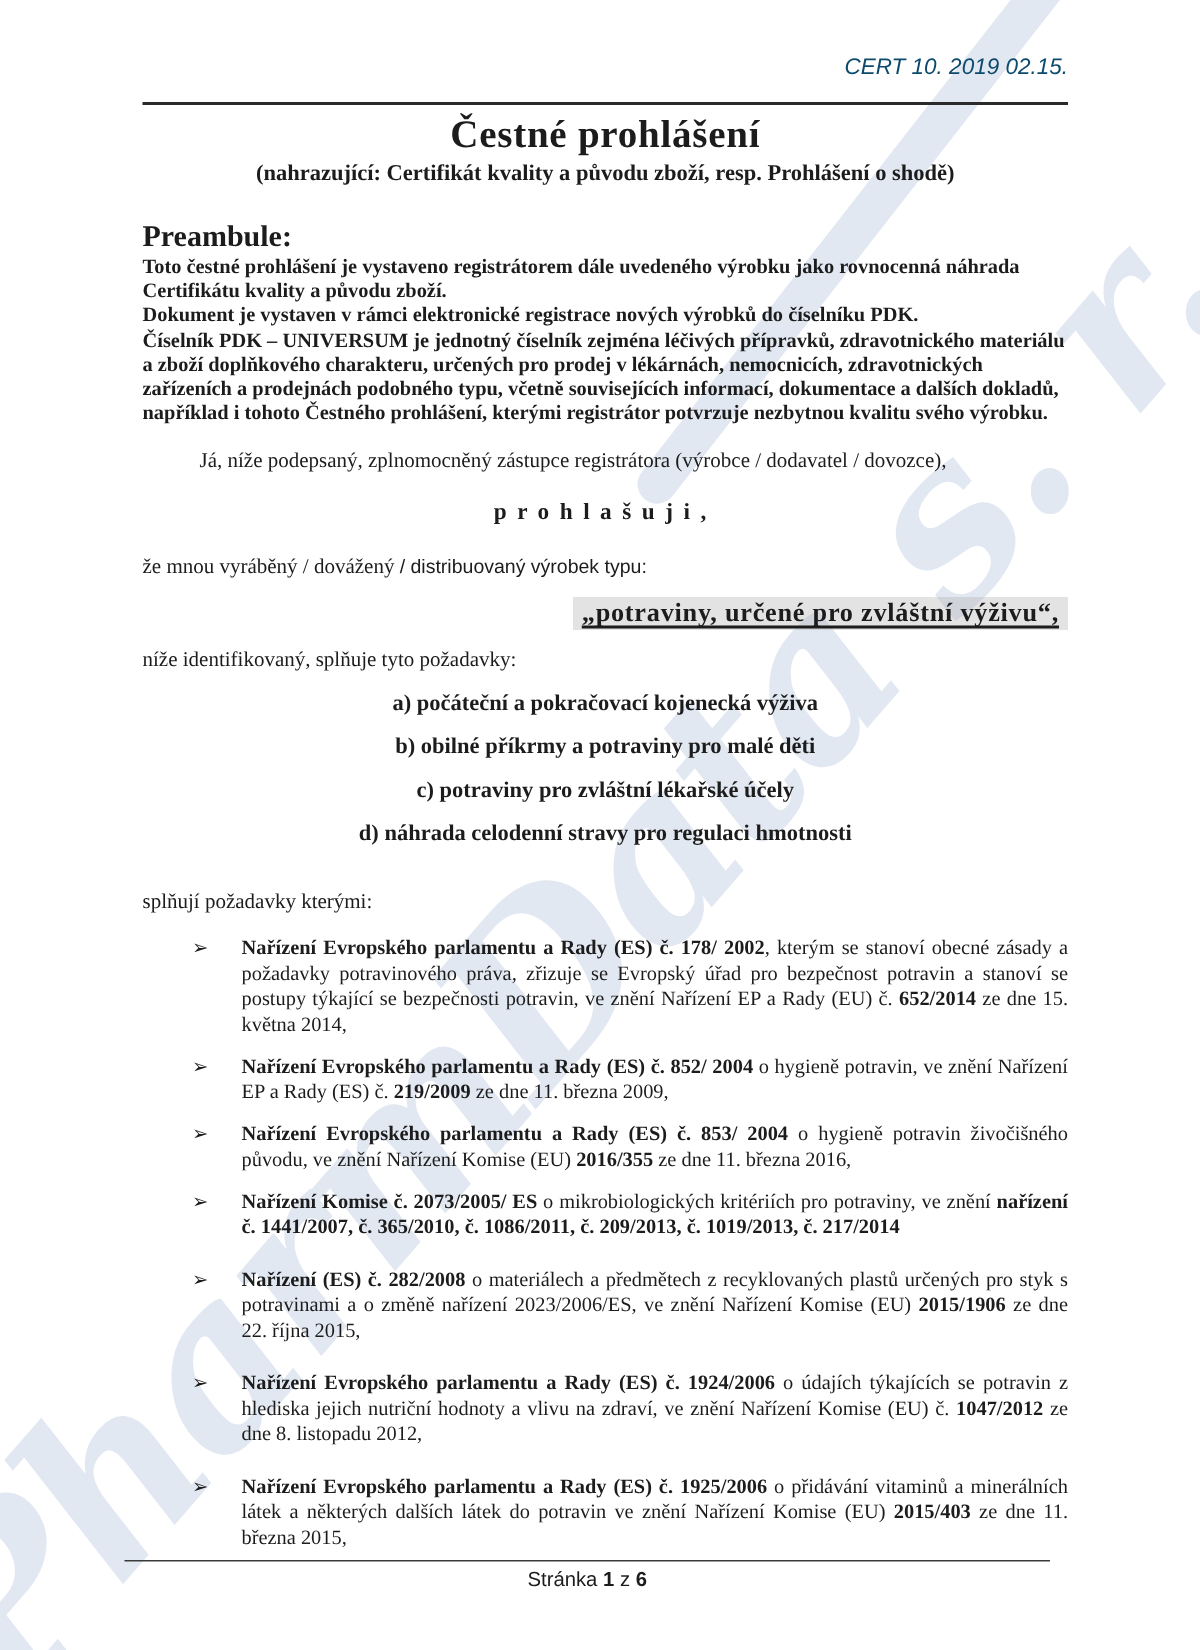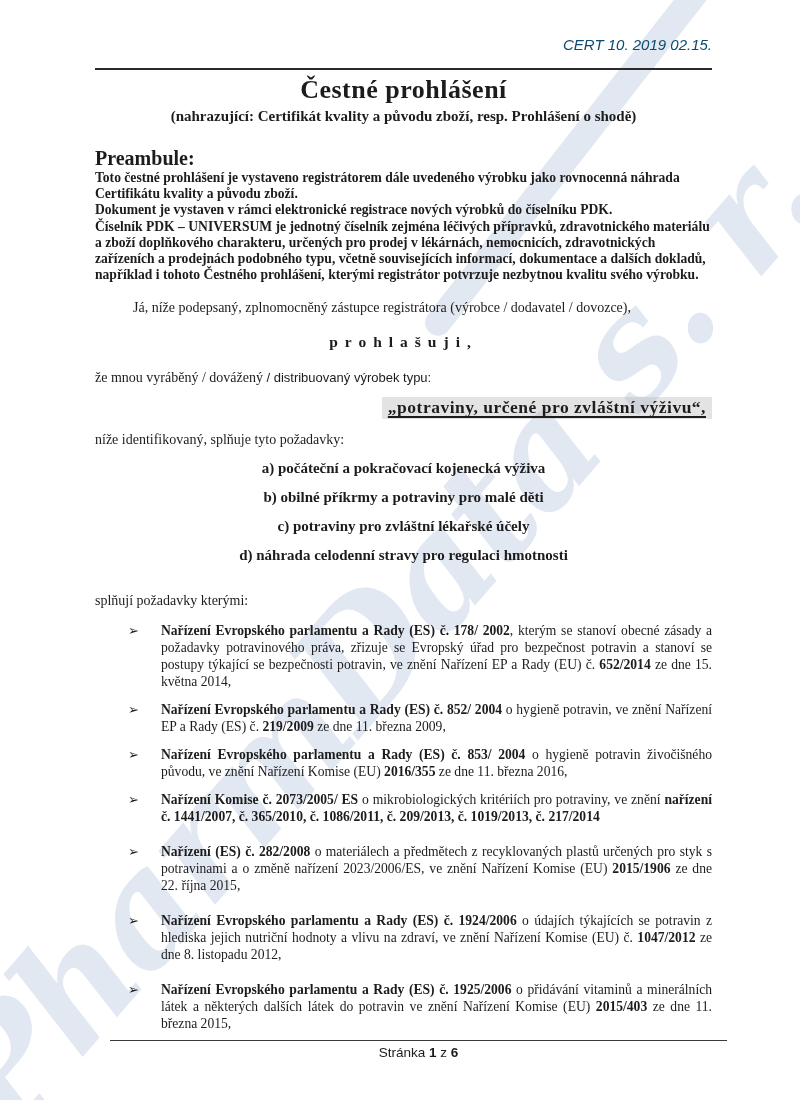--- a/index.html
+++ b/index.html
@@ -136,21 +136,21 @@
     line-height:17px;
     text-align:justify;
   }
   ul.regs li .bullet{
     position:absolute; left:33px; top:0;
     font-size:13px;
   }
   ul.regs li.gap{margin-top:18px;}
   
   .footer{
-    position:absolute; left:110px; top:1040px; width:617px; z-index:1;
+    position:absolute; left:83px; top:1040px; width:617px; z-index:1;
     font-family:"Liberation Sans", sans-serif;
     font-size:13.5px;
     text-align:center;
   }
   .footer .pagetext{margin-top:4px;}
   .b{font-weight:bold;}
 </style>
 </head>
 <body>
 

